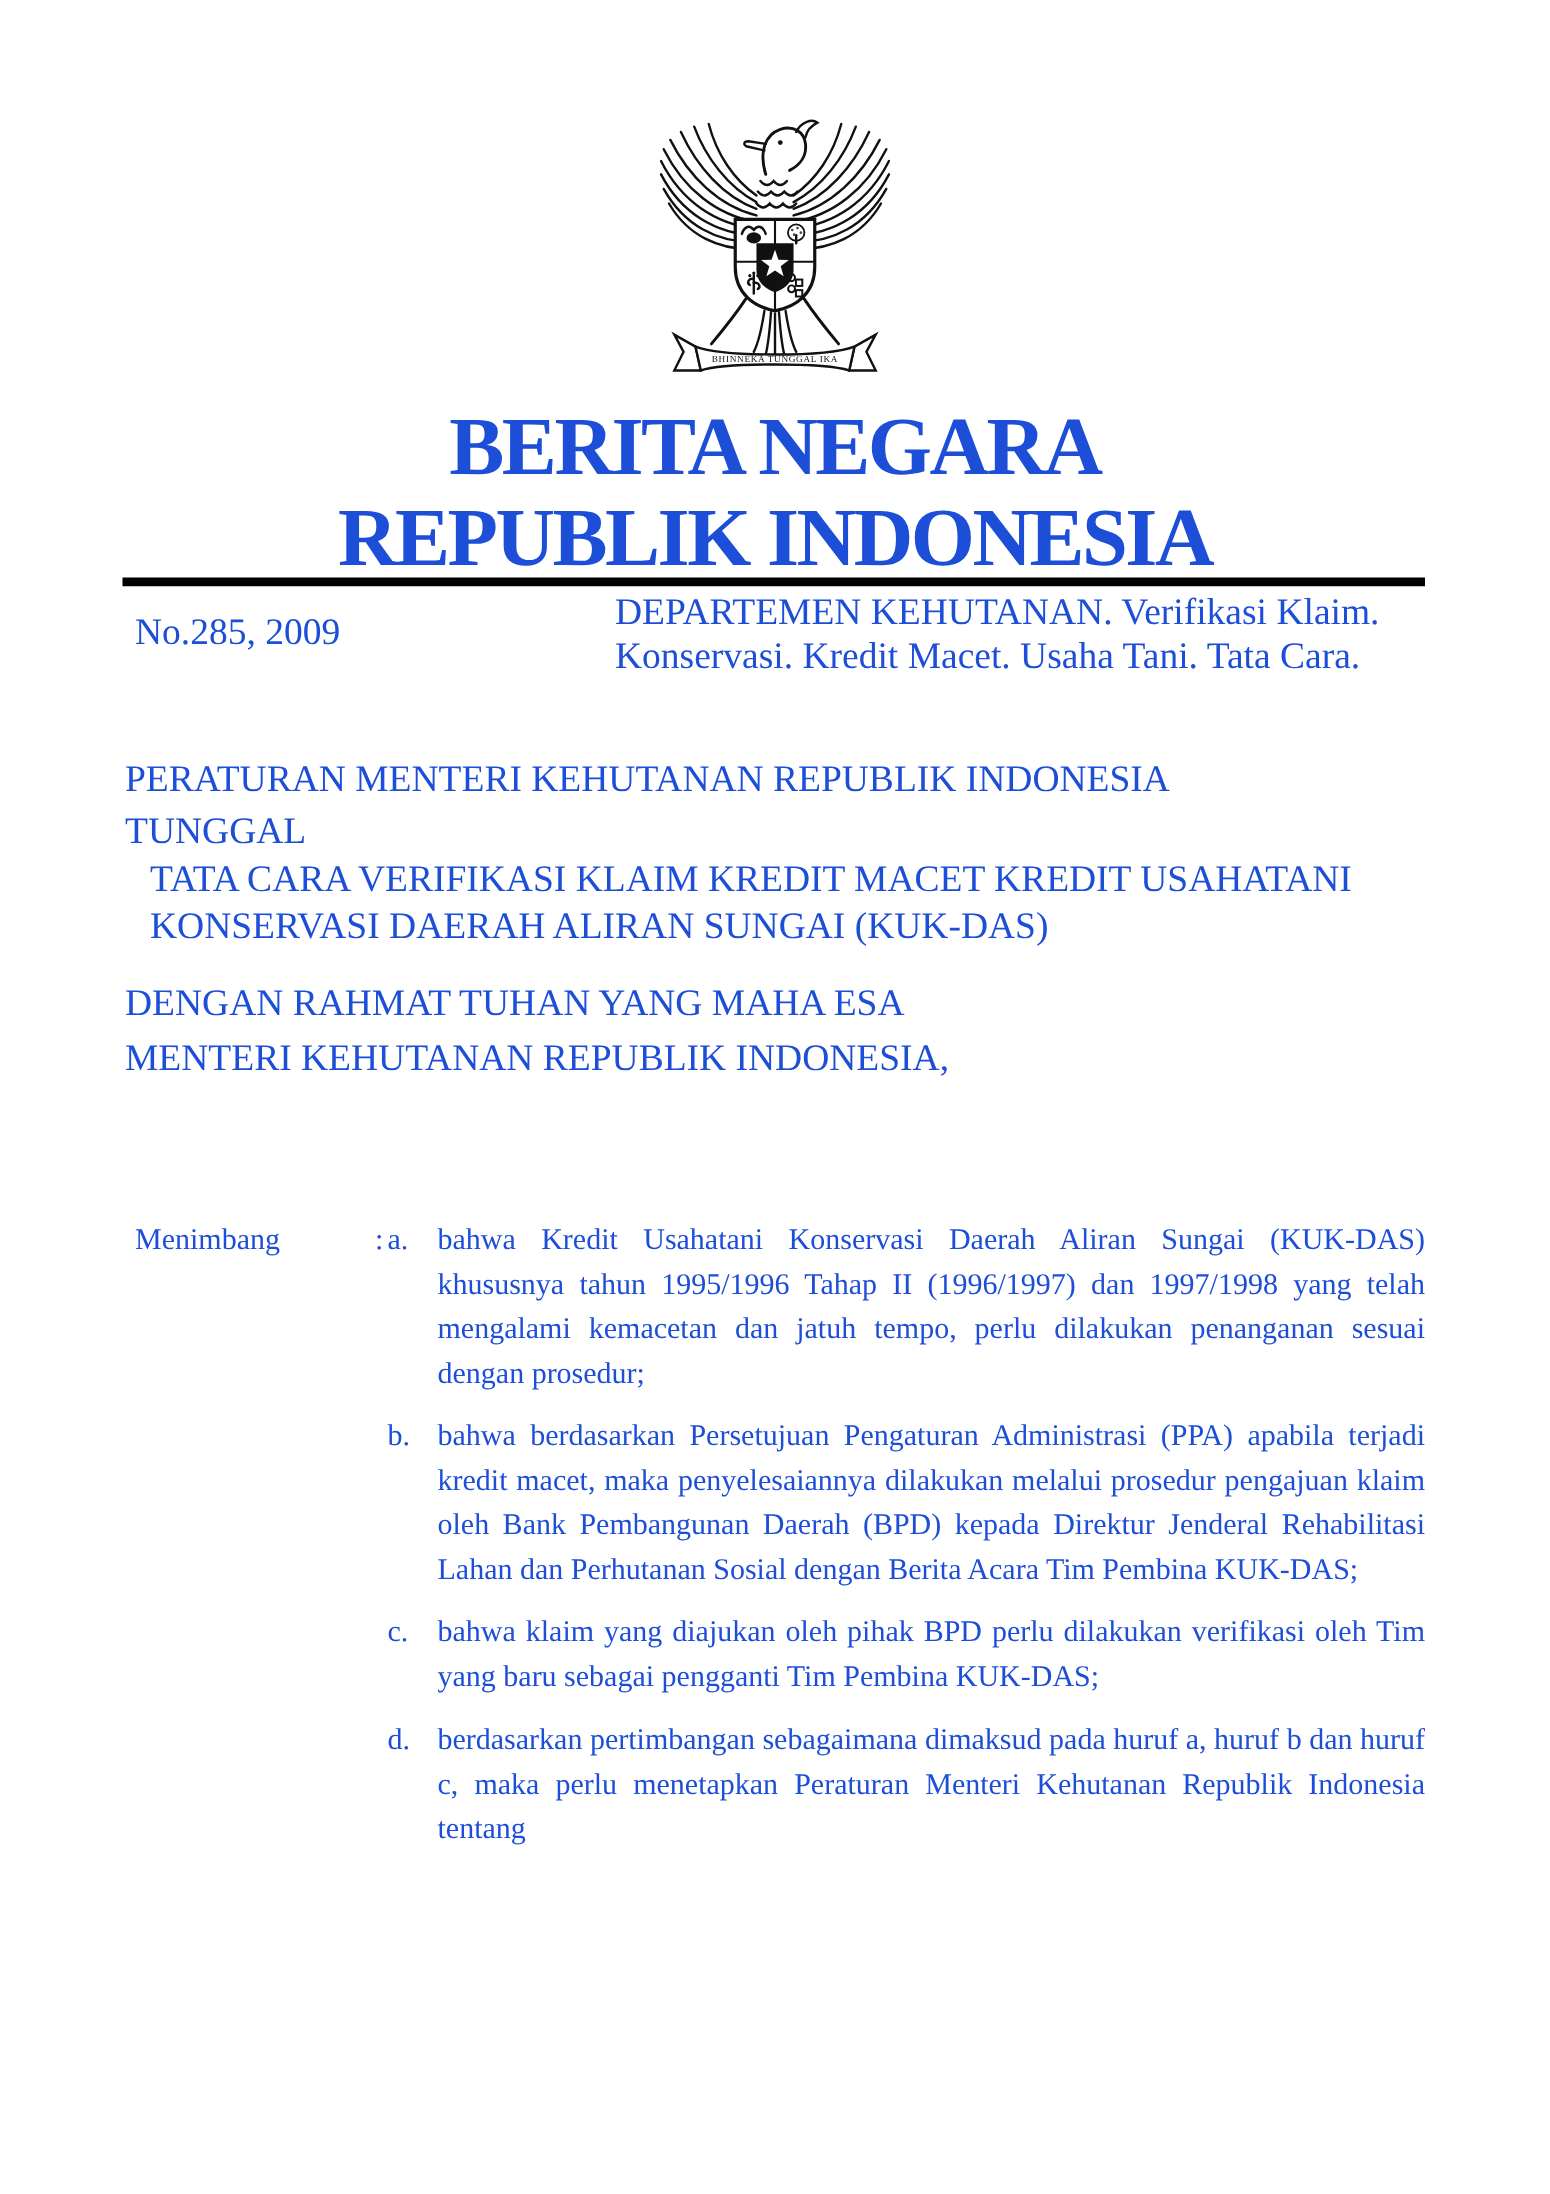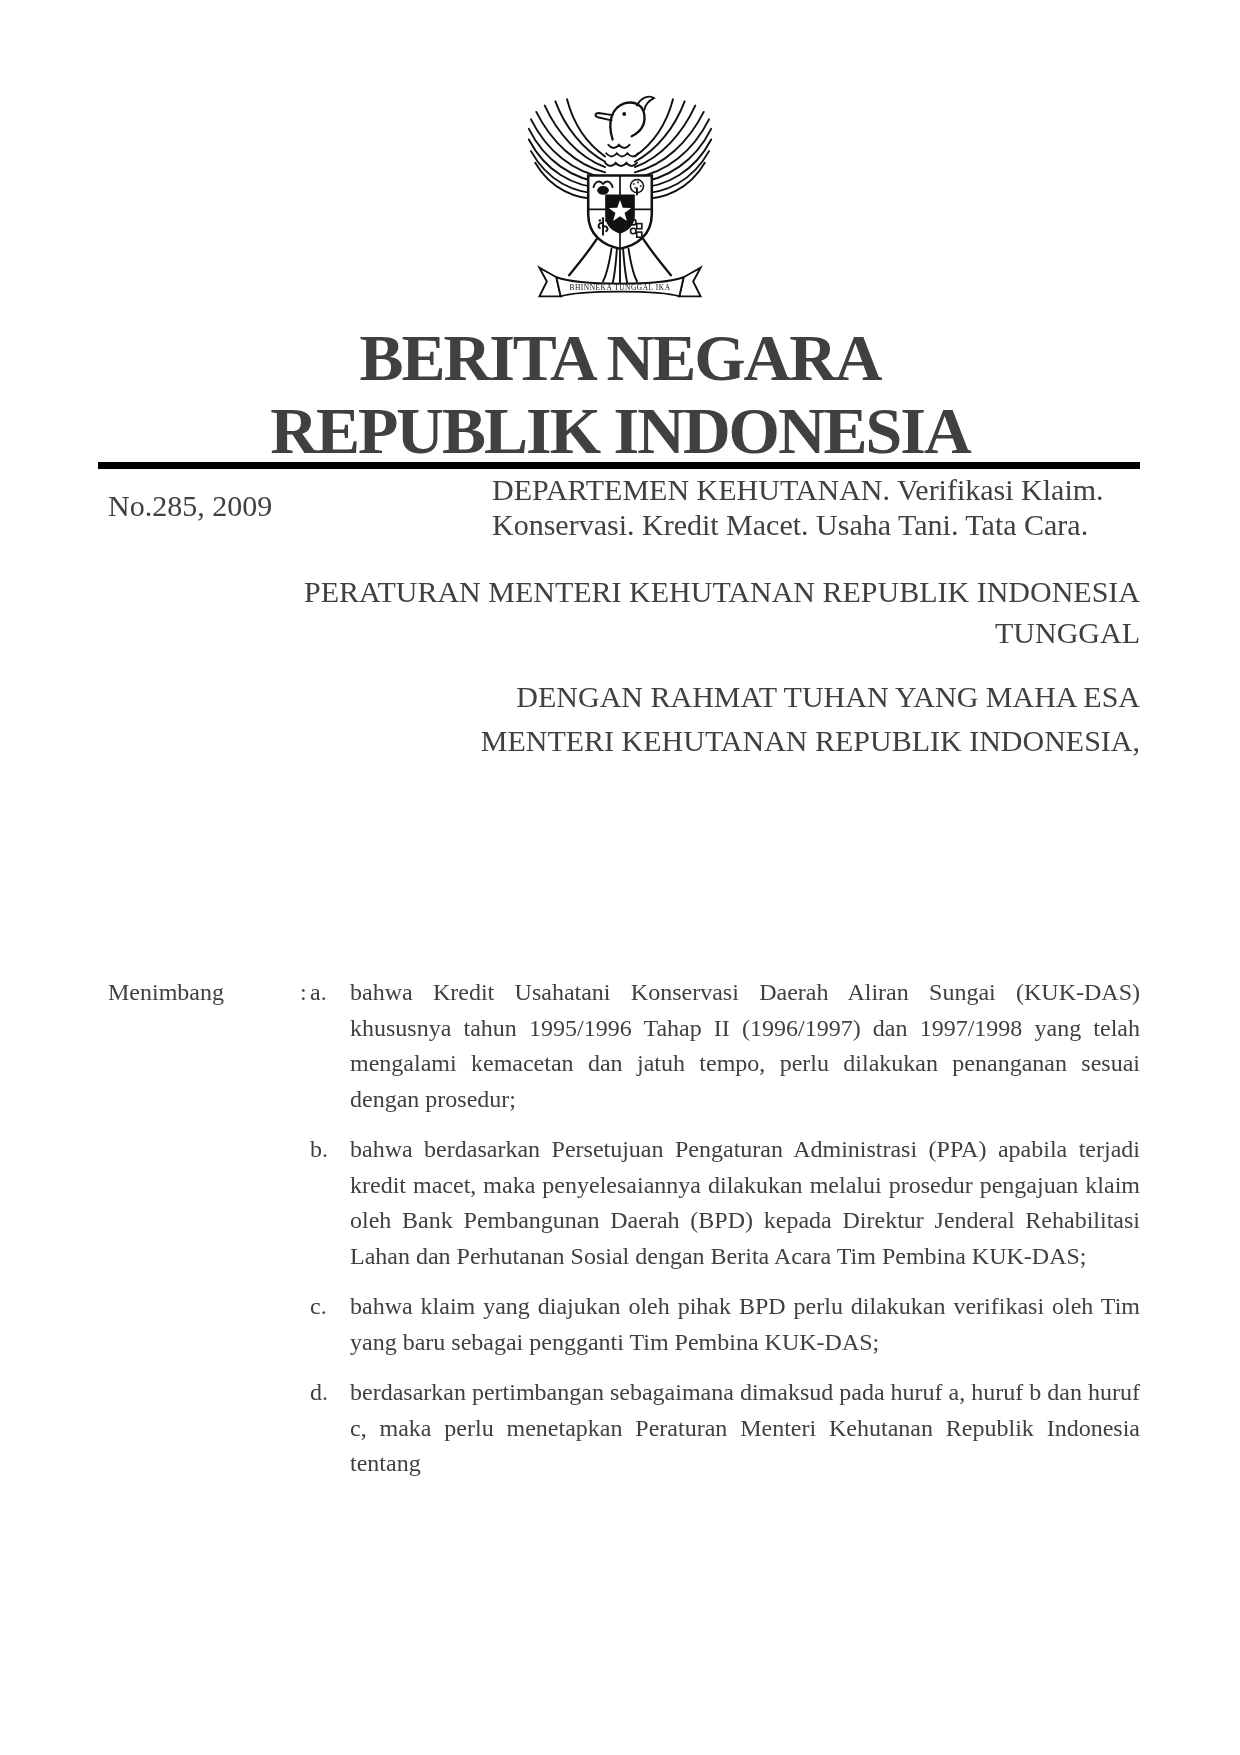--- a/index.html
+++ b/index.html
@@ -2,21 +2,21 @@
 <html><head>
 <meta charset="utf-8">
 <style>
   html,body{margin:0;padding:0;background:#888;}
   .page{
     position:relative;
     width:1240px;height:1755px;
     margin:0 auto;
     background:#ffffff;
     font-family:"Liberation Serif", serif;
-    color:#404040;
+    color:#1d4ed8;
     overflow:hidden;
   }
   
   .emblem{
     position:absolute;top:84px;left:50%;
     transform:translateX(-50%);
     width:212px;height:218px;
   }
   
   .masthead{
@@ -29,22 +29,22 @@
   .rule{
     position:absolute;top:462px;left:98px;
     width:1042px;height:7px;background:#000;
   }
   
   .gazette-row{position:absolute;top:472px;left:100px;width:1040px;font-size:30px;line-height:35px;}
   .gazette-number{position:absolute;left:8px;top:16px;}
   .gazette-subject{position:absolute;left:392px;top:0;width:668px;text-align:left;}
   
   .title-block{
-    position:absolute;top:571px;left:100px;width:1040px;
-    text-align:right;font-size:30px;line-height:41px;
+    position:absolute;top:603px;left:100px;width:1040px;
+    text-align:left;font-size:30px;line-height:41px;
   }
   .title-block .subject{line-height:37px;margin:0 auto;width:1000px;}
   .title-block .gap{height:22px;}
   .title-block .invocation,.title-block .authority{line-height:44px;}
   
   .menimbang{
     position:absolute;top:975px;left:100px;width:1040px;
     font-size:24px;line-height:35.5px;
   }
   .menimbang-label{position:absolute;left:8px;top:0;}
@@ -171,20 +171,21 @@
     <span class="gazette-number">No.285, 2009</span>
     <div class="gazette-subject">
       <div>DEPARTEMEN KEHUTANAN. Verifikasi Klaim.</div>
       <div>Konservasi. Kredit Macet. Usaha Tani. Tata Cara.</div>
     </div>
   </div>
 
   <div class="title-block">
     <div>PERATURAN MENTERI KEHUTANAN REPUBLIK INDONESIA</div>
     <div>TUNGGAL</div>
+    <div class="subject">TATA CARA VERIFIKASI KLAIM KREDIT MACET KREDIT USAHATANI KONSERVASI DAERAH ALIRAN SUNGAI (KUK-DAS)</div>
     <div class="gap"></div>
     <div class="invocation">DENGAN RAHMAT TUHAN YANG MAHA ESA</div>
     <div class="authority">MENTERI KEHUTANAN REPUBLIK INDONESIA,</div>
   </div>
 
   <div class="menimbang">
     <span class="menimbang-label">Menimbang</span>
     <span class="menimbang-colon">:</span>
     <ol class="menimbang-items">
       <li>

